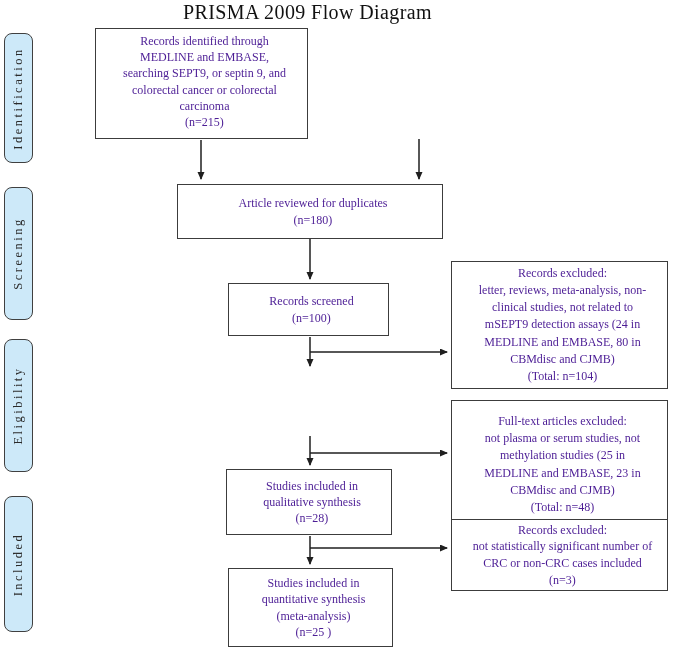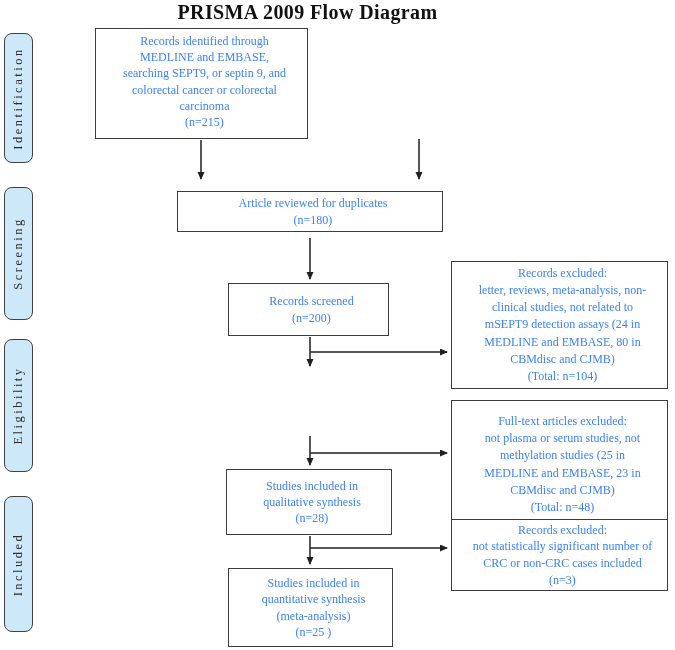--- a/index.html
+++ b/index.html
@@ -6,21 +6,21 @@
   .canvas{
     position:relative;
     width:675px;height:650px;
     background:#ffffff;
     font-family:"Liberation Serif","DejaVu Serif",serif;
     overflow:hidden;
   }
   .title{
     position:absolute;left:0;top:0;width:615px;margin:0;
     text-align:center;
-    font-size:20px;font-weight:bold;line-height:24px;
+    font-size:20px;font-weight:normal;line-height:24px;
     color:#111;letter-spacing:.4px;
   }
   .stage{
     position:absolute;left:4px;width:29px;
     background:#cde9f9;
     border:1.5px solid #404040;
     border-radius:8px;
     display:flex;align-items:center;justify-content:center;
     box-sizing:border-box;
   }
@@ -30,21 +30,21 @@
     font-size:12.5px;color:#2b2b2b;
     letter-spacing:2.5px;
   }
   .box{
     position:absolute;
     border:1.4px solid #3c3c3c;
     background:#ffffff;
     box-sizing:border-box;
     display:flex;align-items:center;justify-content:center;
     text-align:center;
-    font-size:12px;line-height:1.35;color:#3b82f6;padding-left:6px;
+    font-size:12px;line-height:1.35;color:#4c1d95;padding-left:6px;
   }
   .box.top-align{align-items:flex-start;padding-top:4px;}
   .box-text{white-space:pre-line;}
   .arrows{position:absolute;left:0;top:0;pointer-events:none;}
   .ar{stroke:#1f1f1f;stroke-width:1.5;fill:none;marker-end:url(#ah);}
 </style>
 </head>
 <body>
 
 <div class="canvas">
@@ -83,27 +83,27 @@
 
   <div class="box top-align" style="left:95px;top:28px;width:213px;height:111px">
     <span class="box-text">Records identified through
 MEDLINE and EMBASE,
 searching SEPT9, or septin 9, and
 colorectal cancer or colorectal
 carcinoma
 (n=215)</span>
   </div>
 
-  <div class="box" style="left:177px;top:191px;width:266px;height:41px">
+  <div class="box" style="left:177px;top:184px;width:266px;height:55px">
     <span class="box-text">Article reviewed for duplicates
 (n=180)</span>
   </div>
   <div class="box" style="left:228px;top:283px;width:161px;height:53px">
     <span class="box-text">Records screened
-(n=200)</span>
+(n=100)</span>
   </div>
   <div class="box" style="left:226px;top:469px;width:166px;height:66px">
     <span class="box-text">Studies included in
 qualitative synthesis
 (n=28)</span>
   </div>
   <div class="box" style="left:228px;top:568px;width:165px;height:79px">
     <span class="box-text">Studies included in
 quantitative synthesis
 (meta-analysis)

